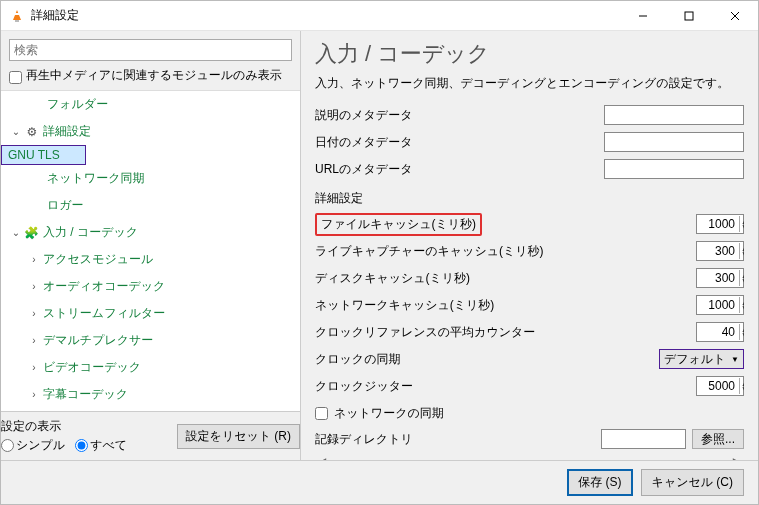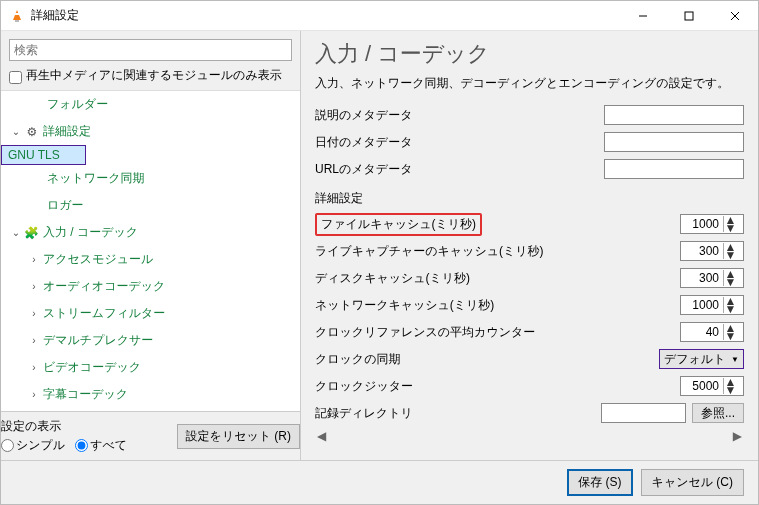--- a/index.html
+++ b/index.html
@@ -29,21 +29,21 @@
 .resetbtn { border:1px solid #aaa; background:#e1e1e1; padding:3px 8px; margin-left:auto;}
 .right { flex:1; display:flex; flex-direction:column; padding: 8px 14px 0 14px; position:relative; }
 .h1 { font-size: 22px; color:#555; margin-bottom: 6px; }
 .desc { color:#000; margin-bottom: 10px; }
 .form-scroll{flex:1; overflow:hidden; position:relative;}
 .row { display:flex; align-items:center; height:26px; margin-bottom:1px; }
 .row .label { flex:1; color:#000; }
 .row .label.hl { border:2px solid #e03030; border-radius:2px; padding:1px 4px; display:inline-block; flex:0 0 auto;}
 .row .spacer{flex:1;}
 .txt { width:140px; height:20px; border:1px solid #888; background:#fff; padding:0 4px; }
-.spin { width:64px; height:20px; border:1px solid #888; background:#fff; display:flex; align-items:center; }
+.spin { width:48px; height:20px; border:1px solid #888; background:#fff; display:flex; align-items:center; }
 .spin input{border:none; width:42px; text-align:right; padding-right:4px; outline:none;}
 .spin .ar{width:14px;display:flex;flex-direction:column;font-size:7px;line-height:8px;color:#333;border-left:1px solid #aaa;}
 .spin .ar span{text-align:center;}
 .sel { width:85px; height:20px; border:1px solid #4c1d95; background:#e5e5e5; display:flex;align-items:center;padding:0 4px; justify-content:space-between;}
 .sel .dd{font-size:8px;}
 .sect { font-weight: normal; color:#000; margin-top:8px; margin-bottom:4px; }
 .chkrow{display:flex;align-items:center;gap:6px;height:26px;}
 .chkrow input{width:13px;height:13px;}
 .browse{border:1px solid #aaa;background:#e1e1e1;padding:2px 8px;margin-left:6px;height:20px;display:flex;align-items:center;}
 .record-row{display:flex;align-items:center;height:26px;}
@@ -241,20 +241,24 @@
         <div class="row">
             <span class="label">クロックジッター</span>
             <div class="spin">
               <input value="5000" style="">
               <div class="ar">
                 <span>▲</span>
                 <span>▼</span>
               </div>
             </div>
           </div>
+        <div class="chkrow">
+            <input type="checkbox" style="">
+            <span>ネットワークの同期</span>
+          </div>
         <div class="record-row">
             <span class="label" style="flex:1">記録ディレクトリ</span>
             <input class="txt" style="">
             <button class="browse">参照...</button>
           </div>
         <div class="hscroll">
             <span>◀</span>
             <div class="track"></div>
             <span>▶</span>
           </div>

